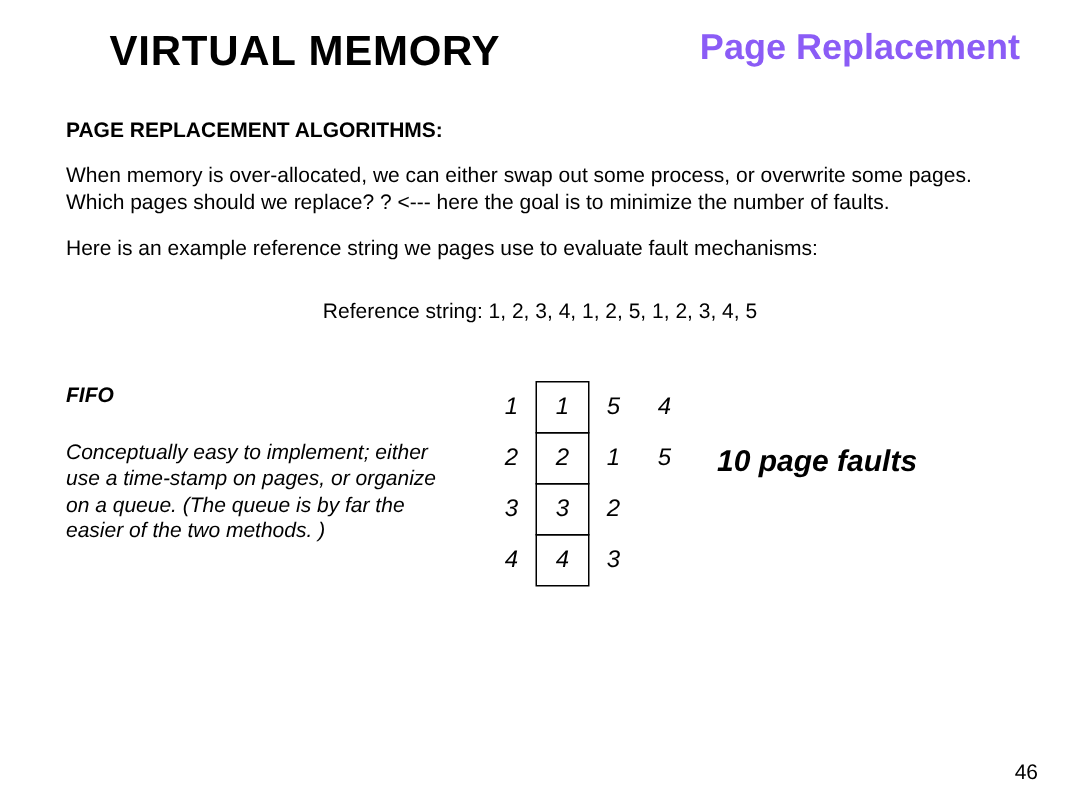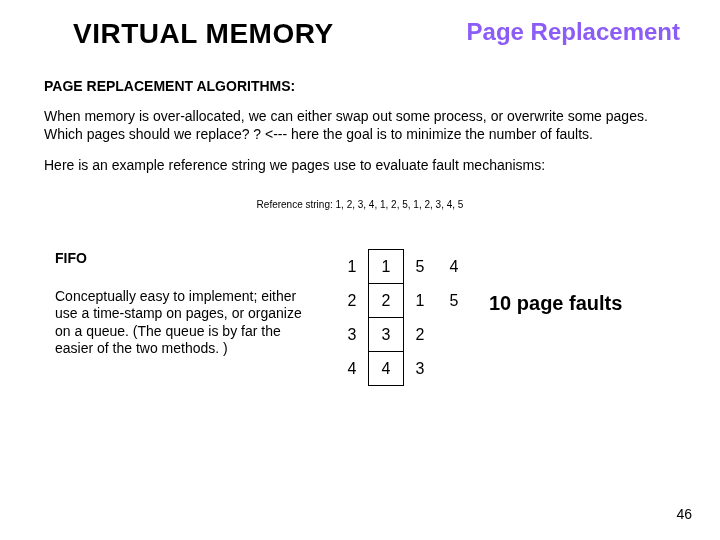--- a/index.html
+++ b/index.html
@@ -32,28 +32,29 @@
     font-size: 14px;
     font-weight: bold;
     margin: 28px 0 0 44px;
   }
   .para {
     font-size: 14px;
     margin: 14px 40px 0 44px;
     line-height: 1.25;
   }
   .refstring {
-    font-size: 10px;
+    font-size: 14px;
     text-align: center;
     margin-top: 24px;
   }
   .lower {
     display: flex;
     margin-top: 40px;
-    padding: 0 40px 0 55px;
+    padding: 0 40px 0 44px;
+    font-style: italic;
   }
   .left-col {
     width: 280px;
     padding-right: 30px;
   }
   .fifo {
     font-size: 14px;
     font-weight: bold;
     margin-bottom: 22px;
   }

